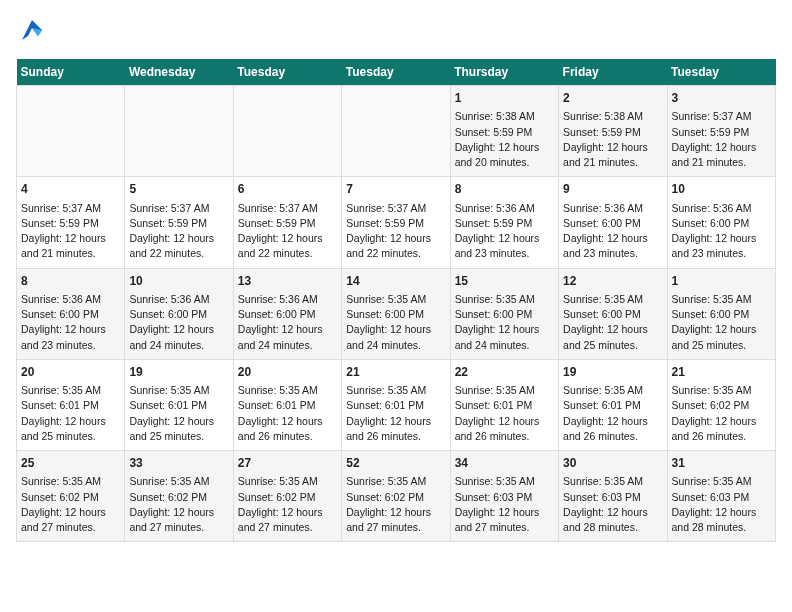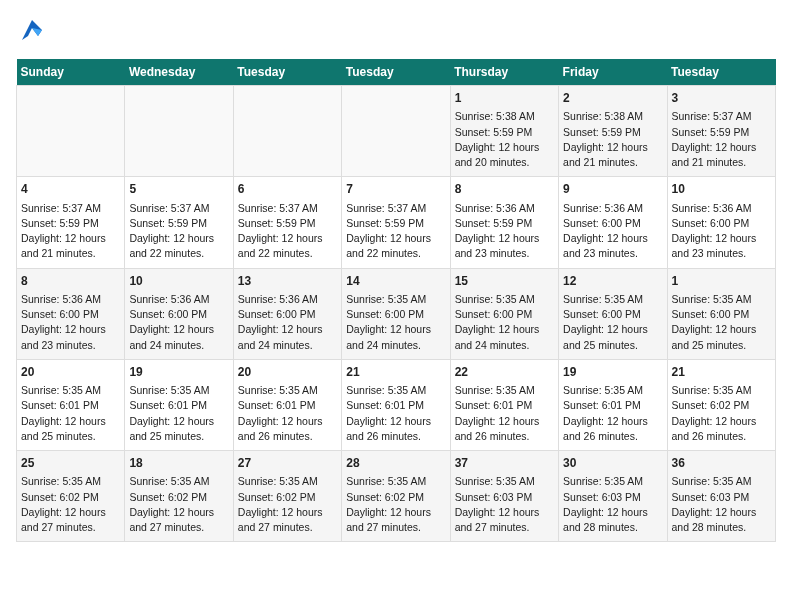--- a/index.html
+++ b/index.html
@@ -306,56 +306,56 @@
       </tr>
       <tr>
         <td>
           <span class="day-num">25</span>
           <div>Sunrise: 5:35 AM</div>
           <div>Sunset: 6:02 PM</div>
           <div>Daylight: 12 hours</div>
           <div>and 27 minutes.</div>
         </td>
         <td>
-          <span class="day-num">18</span>
+          <span class="day-num">33</span>
           <div>Sunrise: 5:35 AM</div>
           <div>Sunset: 6:02 PM</div>
           <div>Daylight: 12 hours</div>
           <div>and 27 minutes.</div>
         </td>
         <td>
           <span class="day-num">27</span>
           <div>Sunrise: 5:35 AM</div>
           <div>Sunset: 6:02 PM</div>
           <div>Daylight: 12 hours</div>
           <div>and 27 minutes.</div>
         </td>
         <td>
-          <span class="day-num">28</span>
-          <div>Sunrise: 5:35 AM</div>
-          <div>Sunset: 6:02 PM</div>
-          <div>Daylight: 12 hours</div>
-          <div>and 27 minutes.</div>
-        </td>
-        <td>
-          <span class="day-num">37</span>
+          <span class="day-num">52</span>
+          <div>Sunrise: 5:35 AM</div>
+          <div>Sunset: 6:02 PM</div>
+          <div>Daylight: 12 hours</div>
+          <div>and 27 minutes.</div>
+        </td>
+        <td>
+          <span class="day-num">34</span>
           <div>Sunrise: 5:35 AM</div>
           <div>Sunset: 6:03 PM</div>
           <div>Daylight: 12 hours</div>
           <div>and 27 minutes.</div>
         </td>
         <td>
           <span class="day-num">30</span>
           <div>Sunrise: 5:35 AM</div>
           <div>Sunset: 6:03 PM</div>
           <div>Daylight: 12 hours</div>
           <div>and 28 minutes.</div>
         </td>
         <td>
-          <span class="day-num">36</span>
+          <span class="day-num">31</span>
           <div>Sunrise: 5:35 AM</div>
           <div>Sunset: 6:03 PM</div>
           <div>Daylight: 12 hours</div>
           <div>and 28 minutes.</div>
         </td>
       </tr>
     </tbody>
 </table>
 
 </body></html>

